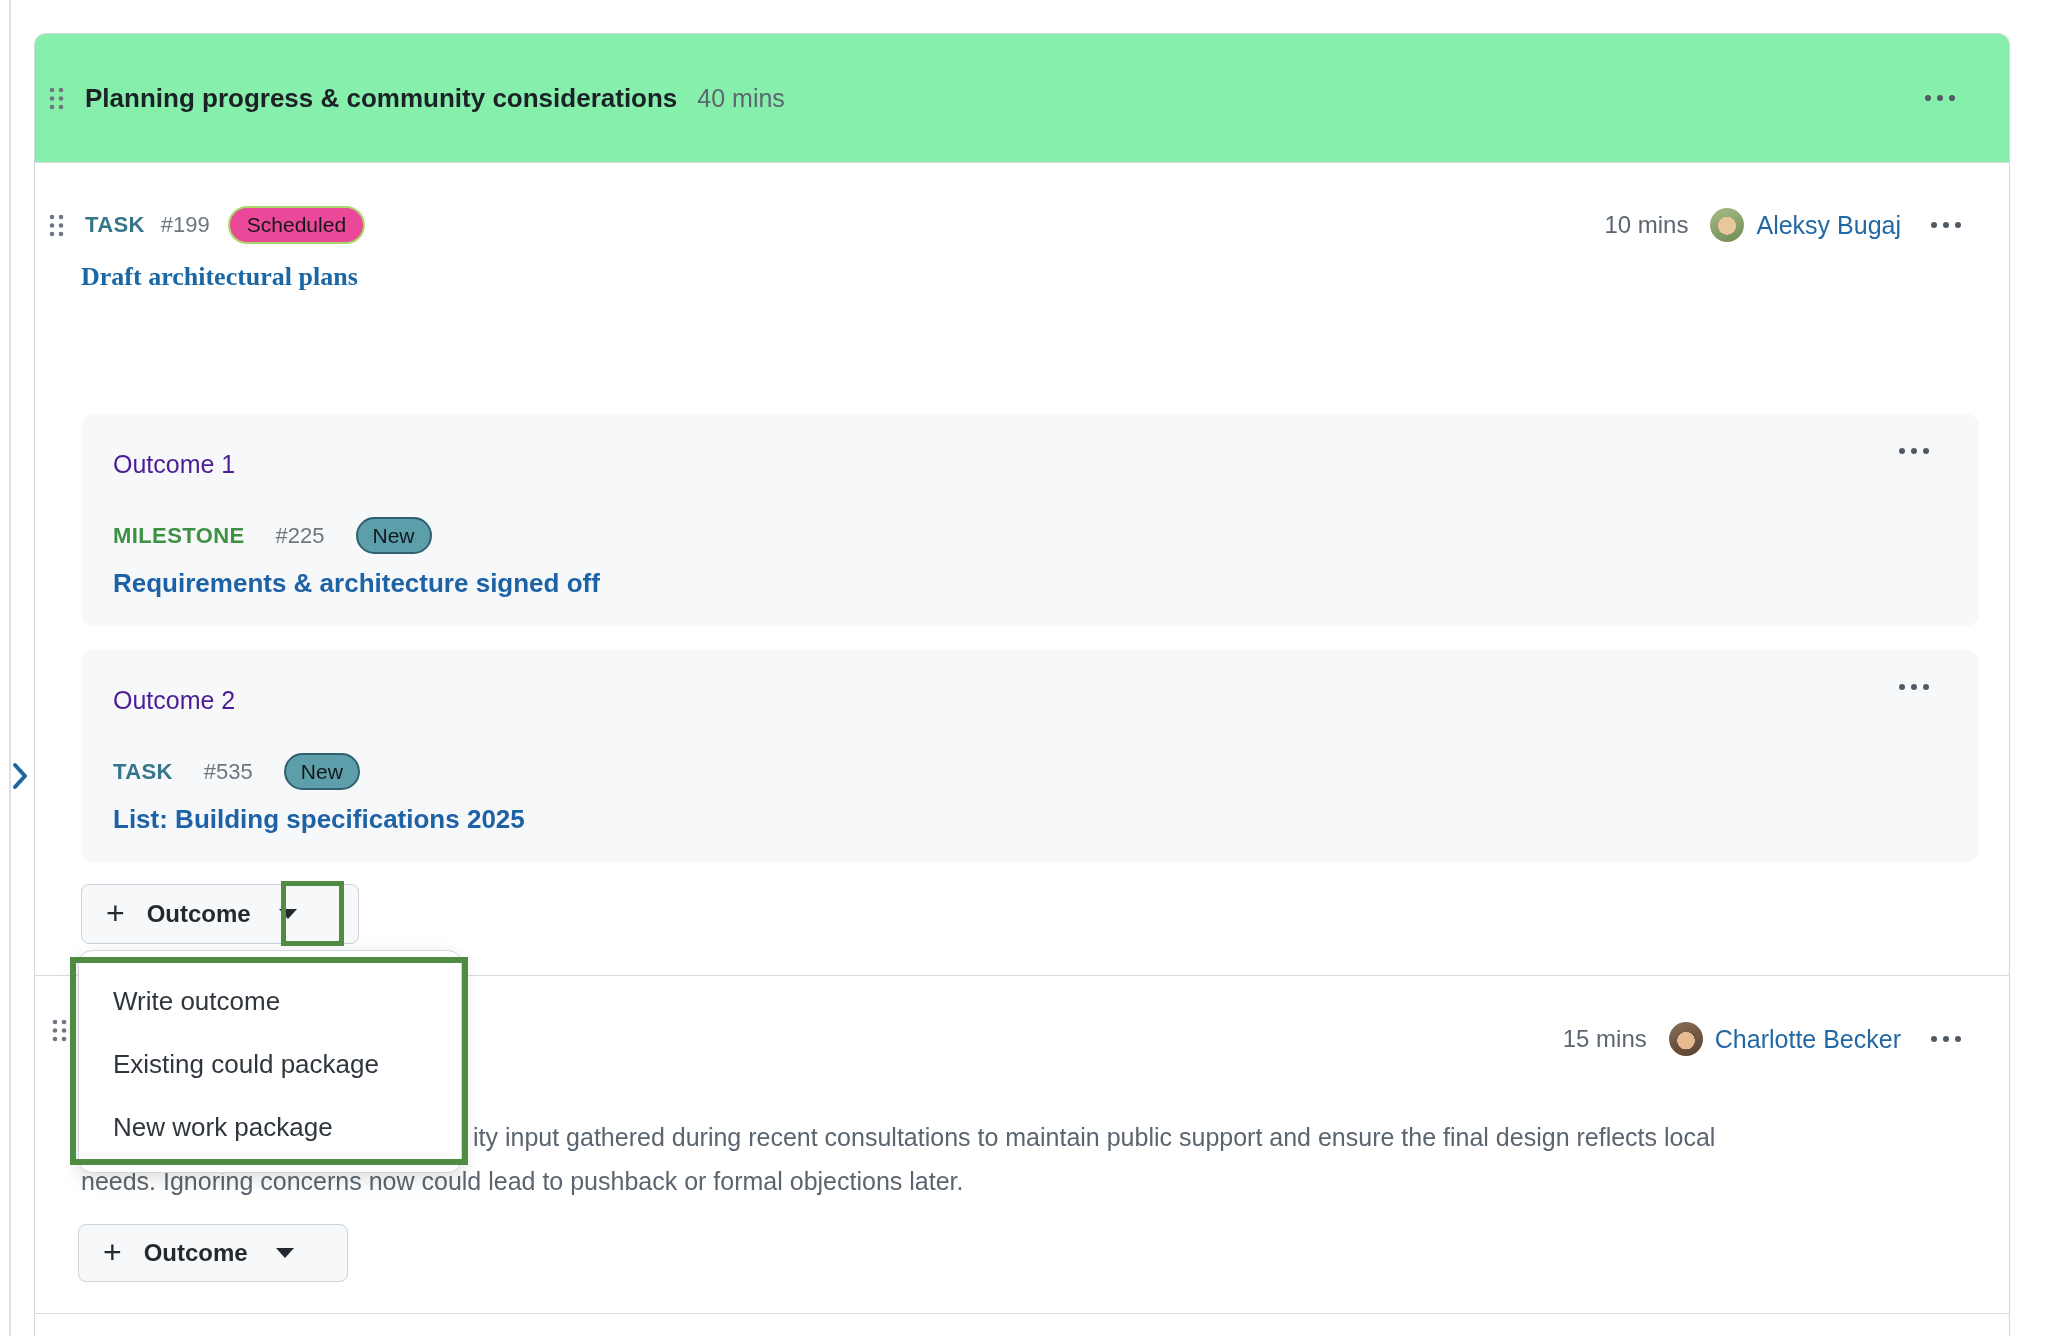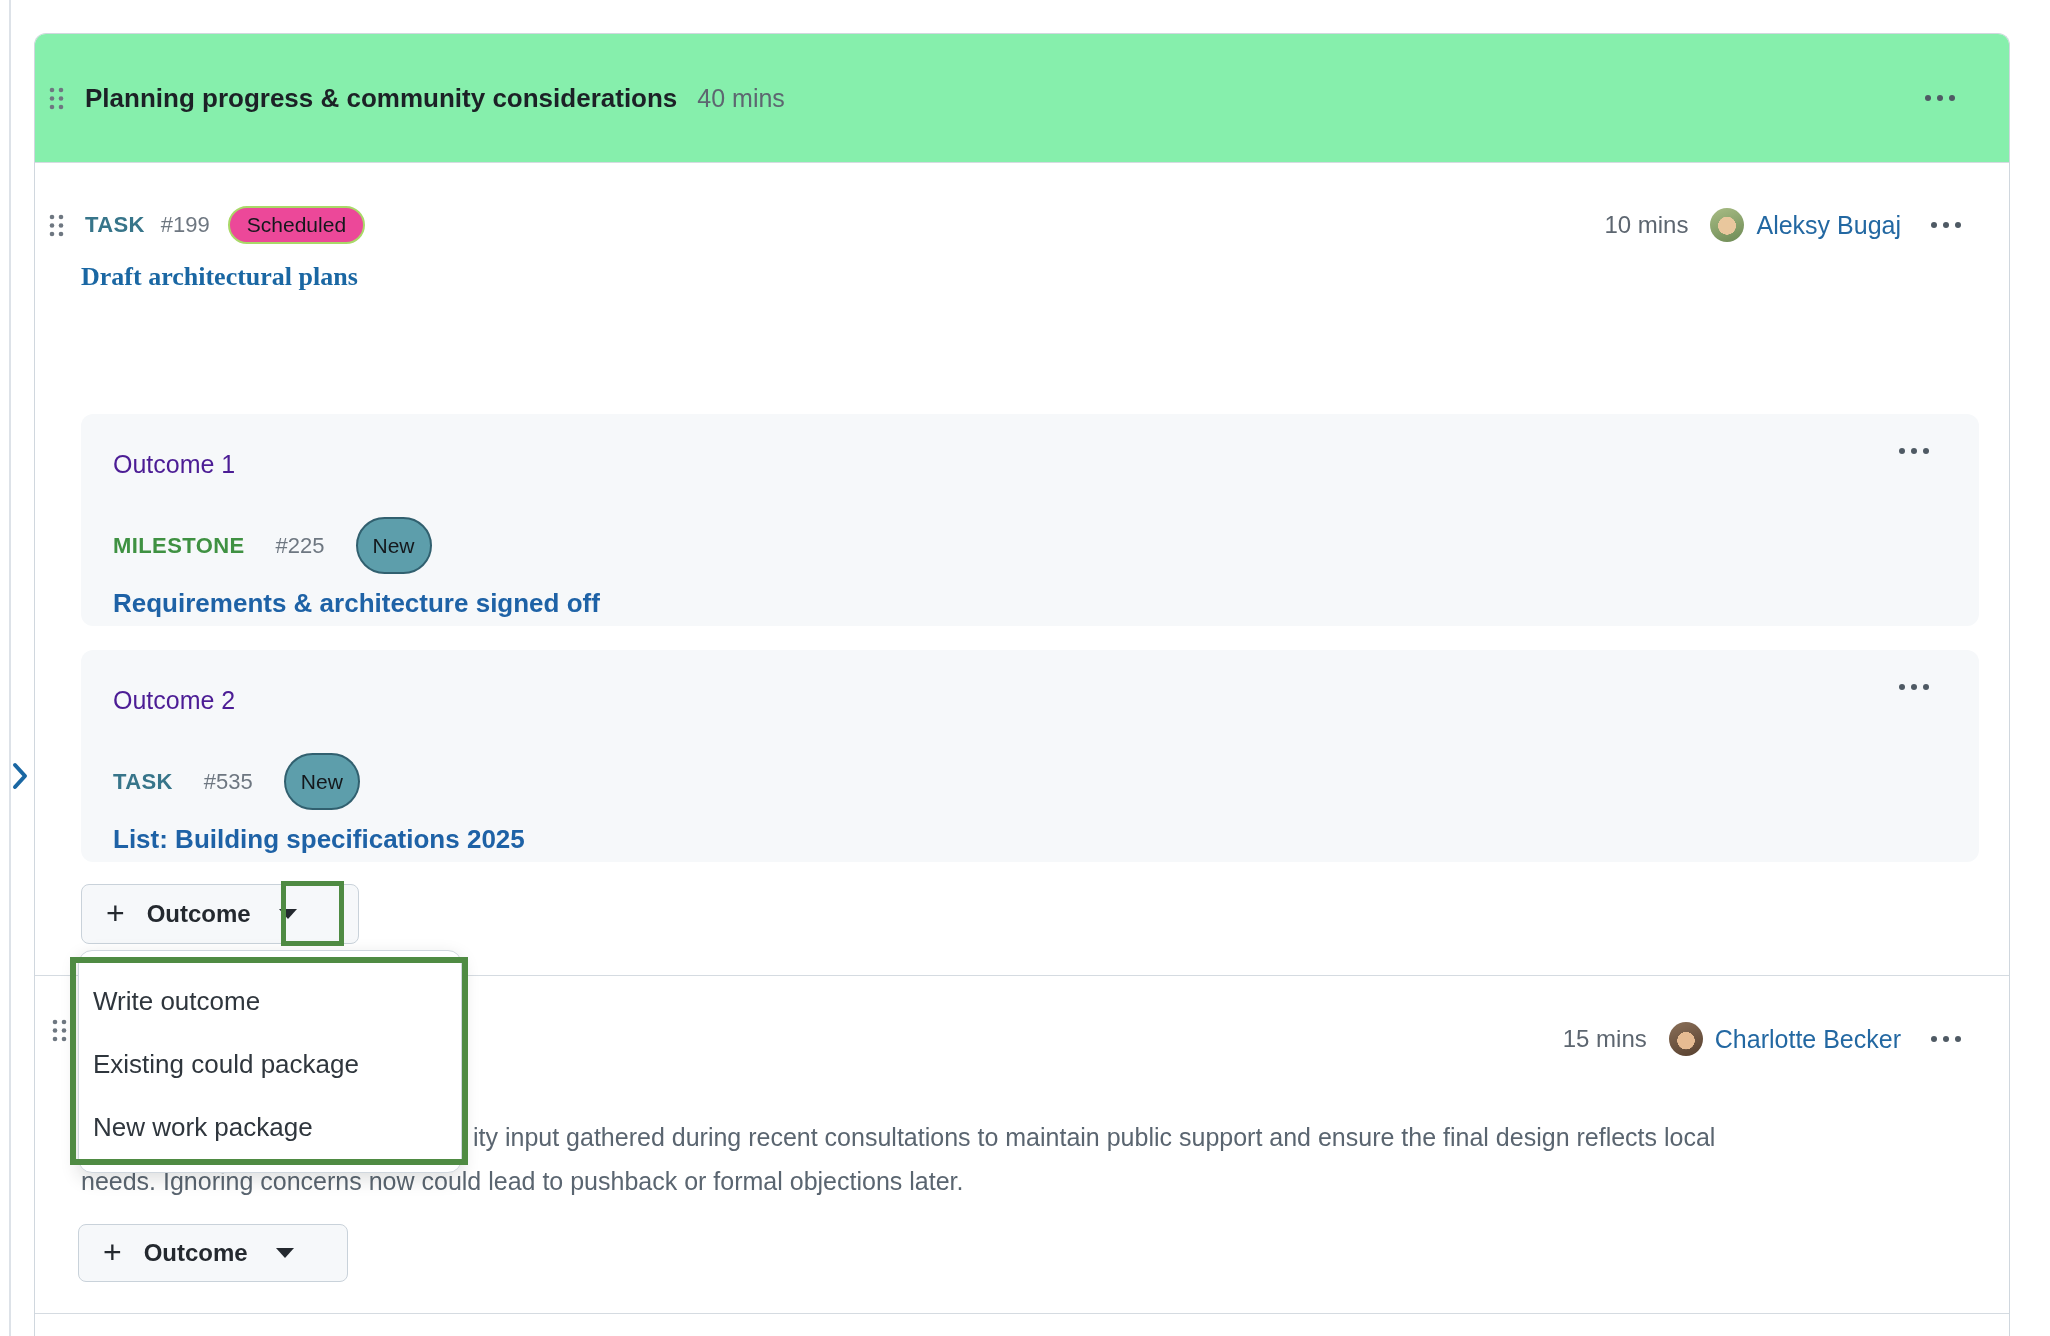--- a/index.html
+++ b/index.html
@@ -36,21 +36,21 @@
 
   .wp-type { font-size:22px; font-weight:700; letter-spacing:.4px; margin-left:20px; }
   .wp-type.task { color:#37758a; }
   .wp-type.milestone { color:#3f9142; margin-left:0; }
   .wp-id { font-size:22px; color:#6e7781; margin-left:16px; }
   .badge {
     display:inline-block; border-radius:999px; font-size:21px; font-weight:500;
     color:#14181c; padding:4px 17px; margin-left:18px; line-height:1.2;
   }
   .badge.scheduled { background:#ec4899; border:2px solid #a9d968; }
-  .badge.new { background:#5d9eab; border:2px solid #31606f; padding:14px 15px; }
+  .badge.new { background:#5d9eab; border:2px solid #31606f; padding:4px 15px; }
 
   .mins { font-size:24px; color:#5d6670; }
   .avatar { width:34px; height:34px; border-radius:50%; margin:0 12px 0 22px; flex:0 0 auto; }
   .avatar.aleksy {
     background:
       radial-gradient(circle at 50% 52%, #e9c79d 0 36%, rgba(0,0,0,0) 37%),
       linear-gradient(160deg,#a9bd85 0%, #6d8a55 100%);
   }
   .avatar.charlotte {
     background:
@@ -109,21 +109,21 @@
   .p2-line-1 { left:438px; top:1089px; }
   .p2-line-2 { left:46px; top:1133px; }
 
   
   .dropdown-menu {
     position:absolute; left:78px; top:950px; width:384px; height:223px;
     background:#fff; border:1px solid #d0d7de; border-radius:14px;
     box-shadow:0 6px 18px rgba(27,31,36,.15); z-index:5; padding-top:19px;
   }
   .dropdown-item {
-    height:63px; display:flex; align-items:center; padding-left:14px;
+    height:63px; display:flex; align-items:center; padding-left:34px;
     font-size:26px; color:#2f363d; cursor:pointer;
   }
 
   
   .annotation { position:absolute; z-index:6; border:6px solid #4f8b43; background:transparent; pointer-events:none; }
   .annotation-caret { left:281px; top:881px; width:63px; height:65px; border-width:5px; }
   .annotation-menu { left:70px; top:957px; width:398px; height:208px; }
 </style>
 </head>
 <body>

